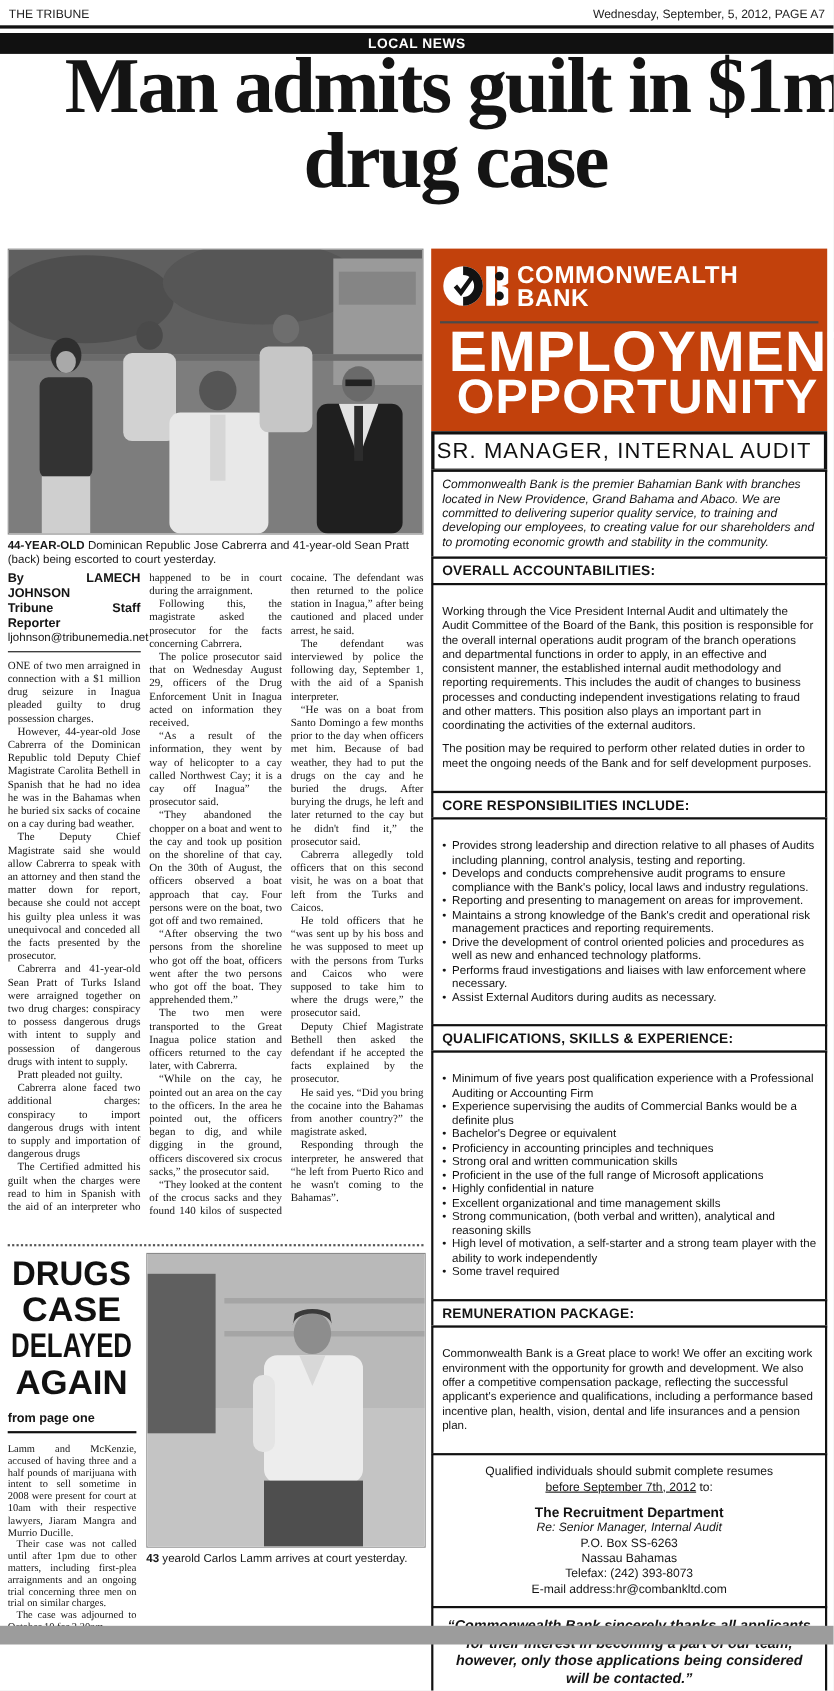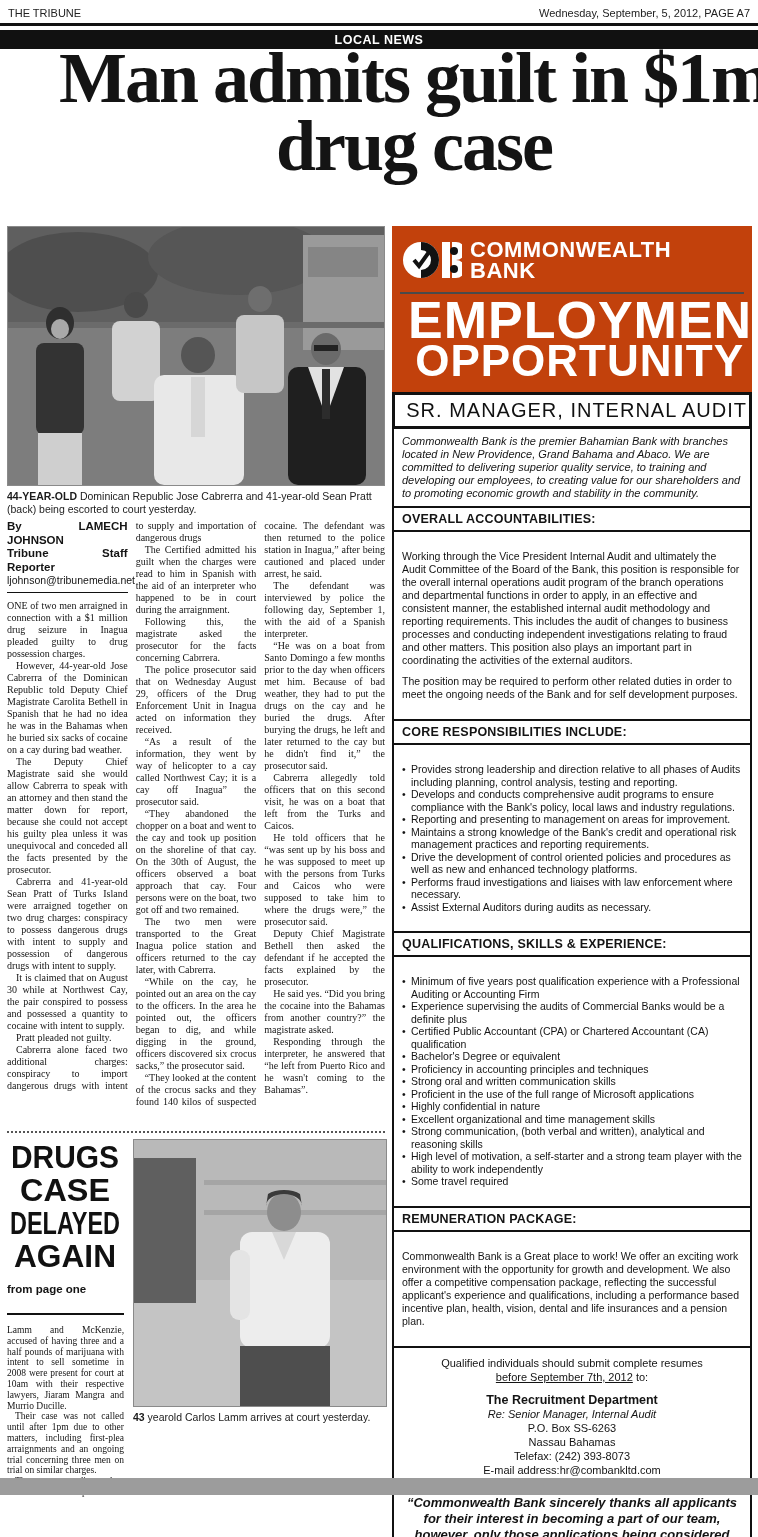--- a/index.html
+++ b/index.html
@@ -28,34 +28,34 @@
   .article-cols p.first{text-indent:0;}
   .byline-block{break-inside:avoid;font-family:"Liberation Sans",sans-serif;
                 border-bottom:1px solid #111;padding-bottom:5px;margin-bottom:7px;}
   .byline-name,.byline-role{font-weight:bold;font-size:11.5px;line-height:13.5px;}
   .byline-email{font-size:10.5px;line-height:13px;}
   .dotted-rule{margin-top:5px;border-top:2px dotted #555;height:0;}
   
   .bottom-row{display:flex;gap:9px;margin-top:6px;}
   .sidebar-story{width:117px;}
   .from-label{font-family:"Liberation Sans",sans-serif;font-weight:bold;font-size:11.5px;
-              border-bottom:2px solid #111;padding-bottom:18px;margin:8px 0 10px 0;}
+              border-bottom:2px solid #111;padding-bottom:5px;margin:8px 0 10px 0;}
   .sidebar-story .stext{font-size:9.5px;line-height:10.8px;text-align:justify;}
   .sidebar-story .stext p{margin:0;text-indent:8px;}
   .sidebar-story .stext p.first{text-indent:0;}
   .second-photo{width:254px;}
   
   .ad{position:absolute;left:392px;top:226px;width:360px;font-family:"Liberation Sans",sans-serif;}
   .ad-banner{background:#c2410c;padding:8px 8px 10px 8px;}
   .ad-brand{display:flex;align-items:center;gap:8px;padding:4px 2px 10px 2px;border-bottom:2px solid #4a4a4a;}
   .ad-brand-name{color:#fff;font-weight:bold;font-size:22px;line-height:21px;letter-spacing:.5px;}
   .ad-emp{color:#fff;font-weight:bold;margin-top:6px;}
   .ad-emp-l1{font-size:52px;line-height:40px;padding-left:8px;letter-spacing:1px;}
   .ad-emp-l2{font-size:44px;line-height:42px;text-align:right;letter-spacing:1px;}
-  .ad-jobbar{border:3px solid #111;background:#fff;text-align:right;
+  .ad-jobbar{border:3px solid #111;background:#fff;text-align:left;
              font-size:20px;letter-spacing:1px;padding:4px 2px;color:#111;}
   .ad-box{border:2px solid #111;margin-top:-2px;background:#fff;}
   .ad-intro{padding:6px 8px;font-style:italic;font-size:11px;line-height:13px;}
   .ad-intro p{margin:0;}
   .ad-sechead{padding:4px 8px;font-weight:bold;font-size:12.5px;letter-spacing:.2px;}
   .ad-body{padding:18px 8px;font-size:10.5px;line-height:13px;}
   .ad-body p{margin:0 0 8px 0;}
   .ad-body p:last-child{margin-bottom:0;}
   .ad-body ul{margin:0;padding:0;list-style:none;}
   .ad-body li{position:relative;padding-left:9px;line-height:12.5px;}
@@ -124,28 +124,28 @@
     <div class="article-cols">
       <div class="byline-block">
         <div class="byline-name">By LAMECH JOHNSON</div>
         <div class="byline-role">Tribune Staff Reporter</div>
         <div class="byline-email">ljohnson@tribunemedia.net</div>
       </div>
       <p class="first">ONE of two men arraigned in connection with a $1 million drug seizure in Inagua pleaded guilty to drug possession charges.</p>
       <p>However, 44-year-old Jose Cabrerra of the Dominican Republic told Deputy Chief Magistrate Carolita Bethell in Spanish that he had no idea he was in the Bahamas when he buried six sacks of cocaine on a cay during bad weather.</p>
       <p>The Deputy Chief Magistrate said she would allow Cabrerra to speak with an attorney and then stand the matter down for report, because she could not accept his guilty plea unless it was unequivocal and conceded all the facts presented by the prosecutor.</p>
       <p>Cabrerra and 41-year-old Sean Pratt of Turks Island were arraigned together on two drug charges: conspiracy to possess dangerous drugs with intent to supply and possession of dangerous drugs with intent to supply.</p>
-      <p>It is claimed that on August 30 while at Northwest Cay, the pair conspired to possess and possessed a quantity to cocaine with intent to supply.</p>
       <p>Pratt pleaded not guilty.</p>
       <p>Cabrerra alone faced two additional charges: conspiracy to import dangerous drugs with intent to supply and importation of dangerous drugs</p>
       <p>The Certified admitted his guilt when the charges were read to him in Spanish with the aid of an interpreter who happened to be in court during the arraignment.</p>
       <p>Following this, the magistrate asked the prosecutor for the facts concerning Cabrrera.</p>
       <p>The police prosecutor said that on Wednesday August 29, officers of the Drug Enforcement Unit in Inagua acted on information they received.</p>
       <p>“As a result of the information, they went by way of helicopter to a cay called Northwest Cay; it is a cay off Inagua” the prosecutor said.</p>
       <p>“They abandoned the chopper on a boat and went to the cay and took up position on the shoreline of that cay. On the 30th of August, the officers observed a boat approach that cay. Four persons were on the boat, two got off and two remained.</p>
+      <p>“After observing the two persons from the shoreline who got off the boat, officers went after the two persons who got off the boat. They apprehended them.”</p>
       <p>The two men were transported to the Great Inagua police station and officers returned to the cay later, with Cabrerra.</p>
       <p>“While on the cay, he pointed out an area on the cay to the officers. In the area he pointed out, the officers began to dig, and while digging in the ground, officers discovered six crocus sacks,” the prosecutor said.</p>
       <p>“They looked at the content of the crocus sacks and they found 140 kilos of suspected cocaine. The defendant was then returned to the police station in Inagua,” after being cautioned and placed under arrest, he said.</p>
       <p>The defendant was interviewed by police the following day, September 1, with the aid of a Spanish interpreter.</p>
       <p>“He was on a boat from Santo Domingo a few months prior to the day when officers met him. Because of bad weather, they had to put the drugs on the cay and he buried the drugs. After burying the drugs, he left and later returned to the cay but he didn't find it,” the prosecutor said.</p>
       <p>Cabrerra allegedly told officers that on this second visit, he was on a boat that left from the Turks and Caicos.</p>
       <p>He told officers that he “was sent up by his boss and he was supposed to meet up with the persons from Turks and Caicos who were supposed to take him to where the drugs were,” the prosecutor said.</p>
       <p>Deputy Chief Magistrate Bethell then asked the defendant if he accepted the facts explained by the prosecutor.</p>
       <p>He said yes. “Did you bring the cocaine into the Bahamas from another country?” the magistrate asked.</p>
       <p>Responding through the interpreter, he answered that “he left from Puerto Rico and he wasn't coming to the Bahamas”.</p>
@@ -236,21 +236,20 @@
         <li>Performs fraud investigations and liaises with law enforcement where necessary.</li>
         <li>Assist External Auditors during audits as necessary.</li>
       </ul>
     </div>
 
     <div class="ad-box ad-sechead">QUALIFICATIONS, SKILLS &amp; EXPERIENCE:</div>
     <div class="ad-box ad-body">
       <ul>
         <li>Minimum of five years post qualification experience with a Professional Auditing or Accounting Firm</li>
         <li>Experience supervising the audits of Commercial Banks would be a definite plus</li>
-        <li>Certified Public Accountant (CPA) or Chartered Accountant (CA) qualification</li>
         <li>Bachelor's Degree or equivalent</li>
         <li>Proficiency in accounting principles and techniques</li>
         <li>Strong oral and written communication skills</li>
         <li>Proficient in the use of the full range of Microsoft applications</li>
         <li>Highly confidential in nature</li>
         <li>Excellent organizational and time management skills</li>
         <li>Strong communication, (both verbal and written), analytical and reasoning skills</li>
         <li>High level of motivation, a self-starter and a strong team player with the ability to work independently</li>
         <li>Some travel required</li>
       </ul>

